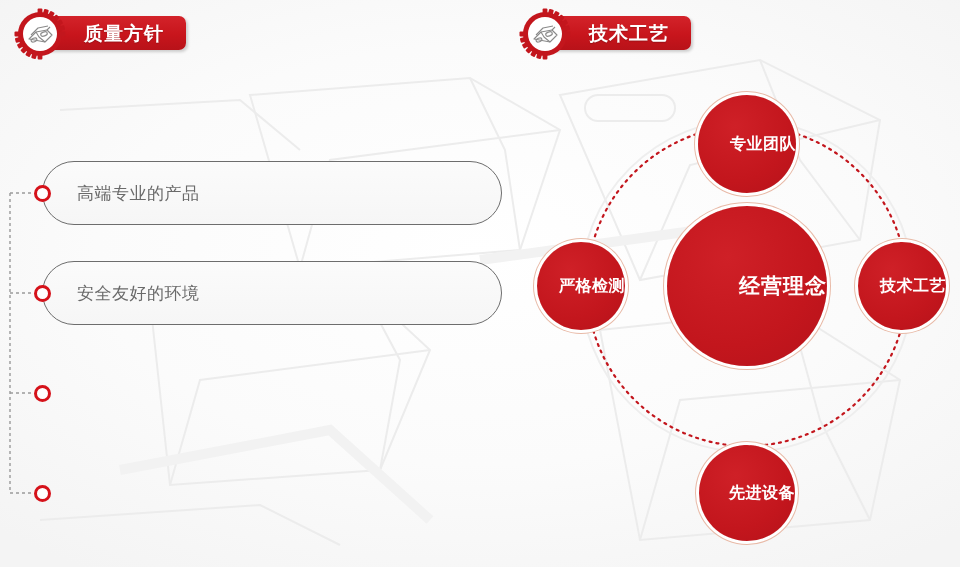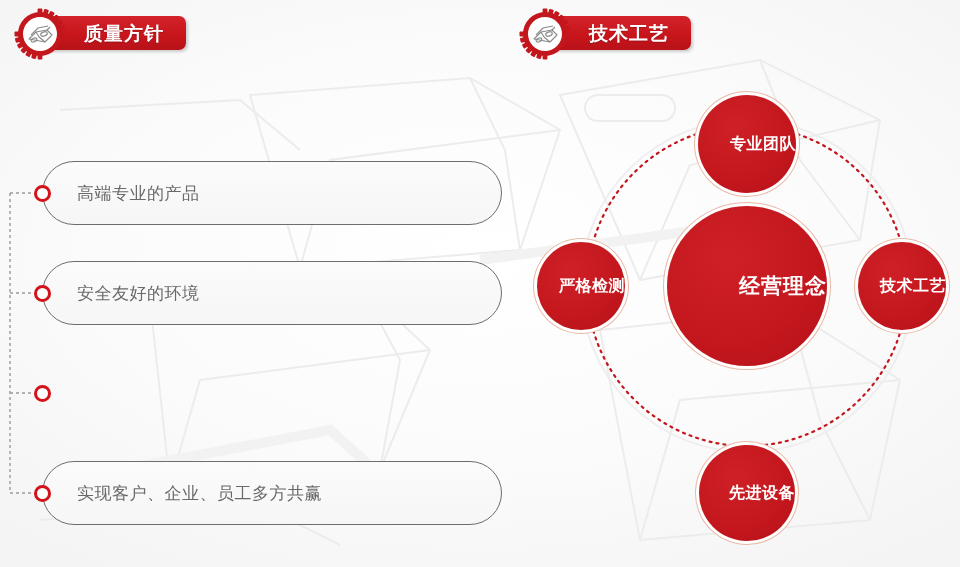--- a/index.html
+++ b/index.html
@@ -154,23 +154,20 @@
   </div>
   <div class="node" style="top:185px"></div>
 
   <div class="pill" style="top:261px">
     <span class="pill-label">安全友好的环境</span>
   </div>
   <div class="node" style="top:285px"></div>
 
   <div class="node" style="top:385px"></div>
 
-  <div class="pill" style="top:461px">
-    <span class="pill-label">实现客户、企业、员工多方共赢</span>
-  </div>
   <div class="node" style="top:485px"></div>
 
   <div class="section-head" style="left:505px;top:6px;width:240px;">
     <div class="banner">
       <span class="banner-title">技术工艺</span>
     </div>
     <div class="gear-badge">
       <svg viewBox="0 0 52 52">
         <g fill="#c3161d">
           <circle cx="26" cy="26" r="22"></circle>

